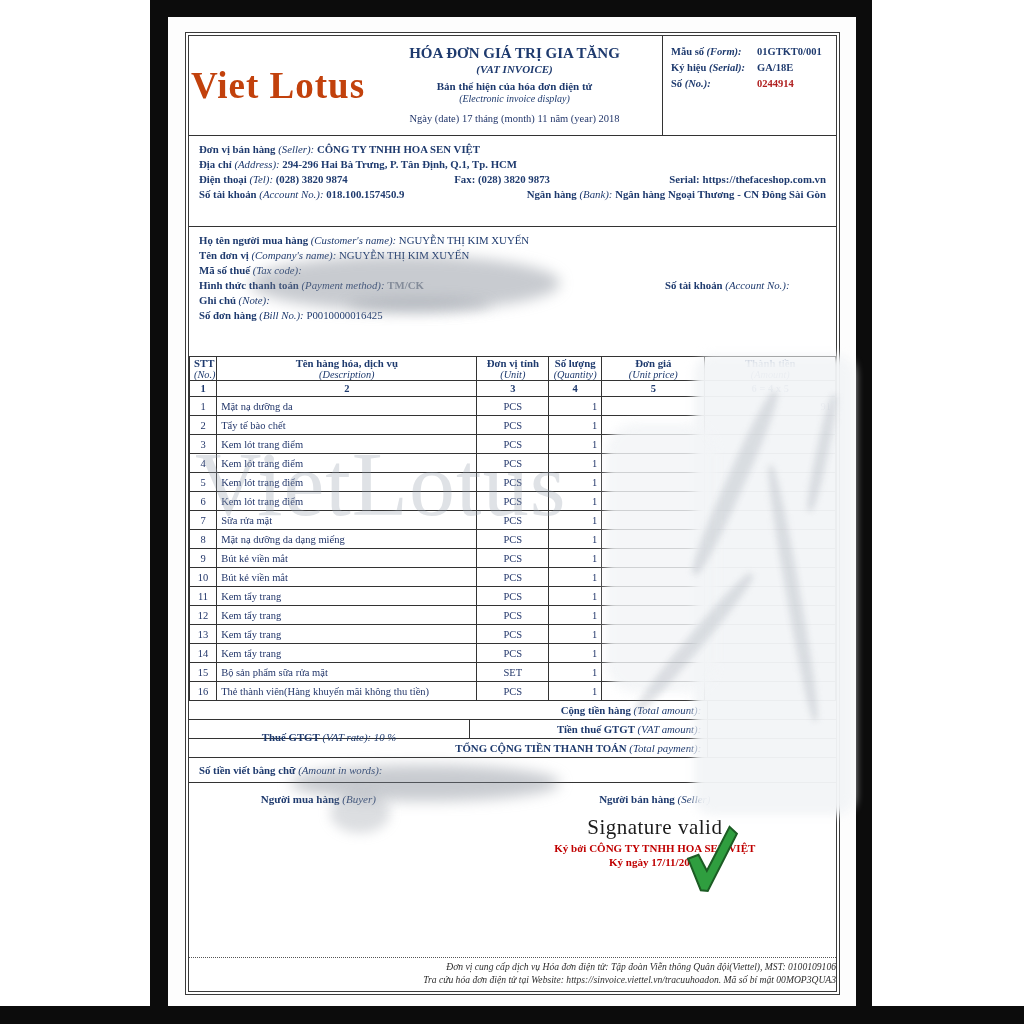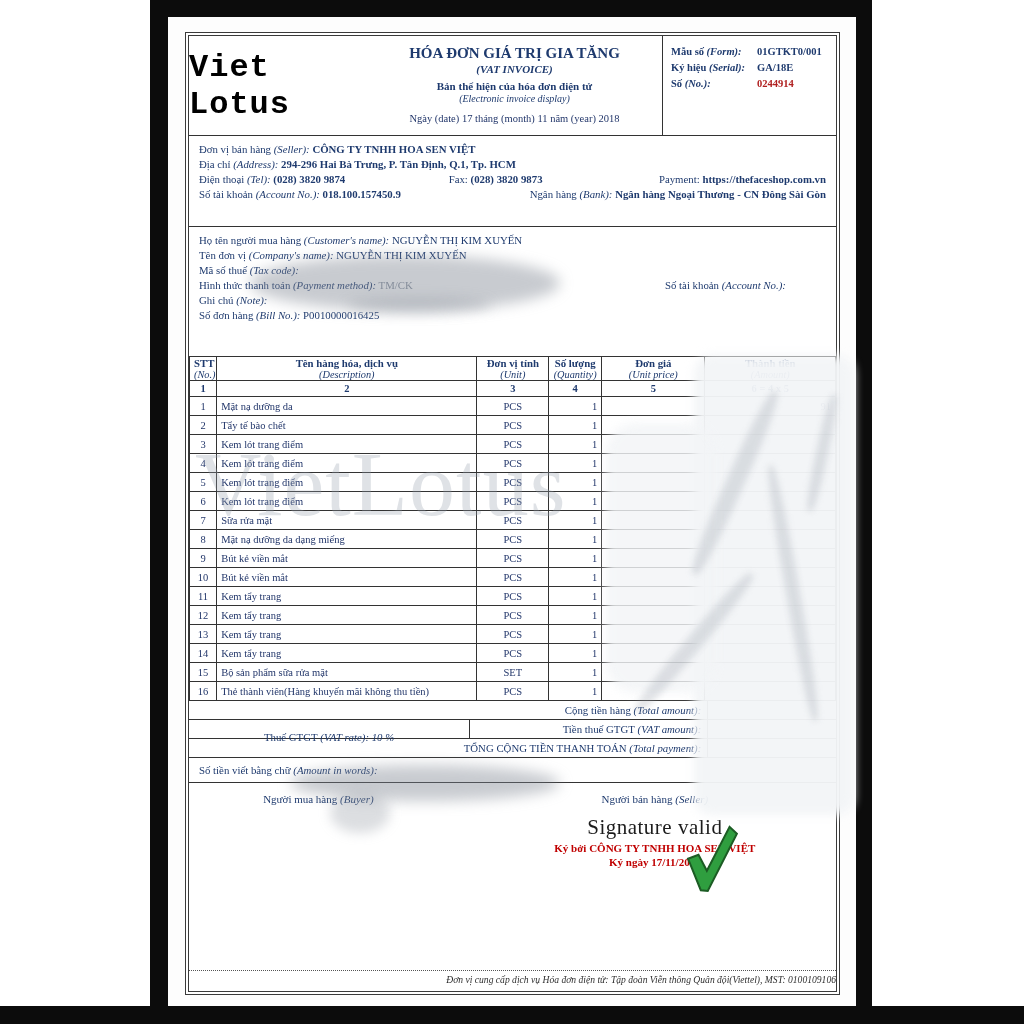--- a/index.html
+++ b/index.html
@@ -17,38 +17,38 @@
   }
   .doc-inner{
     position:absolute;left:2px;top:2px;right:2px;bottom:2px;
     border:1px solid #3a3a3a;display:flex;flex-direction:column;overflow:hidden;
     color:#1e3a6e;
   }
 
   
   .hdr{display:flex;border-bottom:1px solid #333;height:100px;box-sizing:border-box;flex:none;}
   .logo-cell{width:178px;display:flex;align-items:center;justify-content:center;}
-  .logo{font-size:32px;font-weight:bold;color:#000000;letter-spacing:1px;font-family:Liberation Mono, monospace;}
+  .logo{font-size:37px;font-weight:bold;color:#c2410c;letter-spacing:1px;}
   .hdr-center{flex:1;text-align:center;padding-top:8px;line-height:1.25;}
   .inv-title{font-size:15px;font-weight:bold;}
   .inv-sub{font-size:11px;font-weight:bold;font-style:italic;}
   .inv-d1{font-size:11px;font-weight:bold;margin-top:3px;}
   .inv-d2{font-size:10px;font-style:italic;}
   .inv-date{font-size:10.5px;margin-top:6px;color:#22366a;}
   .hdr-right{width:174px;border-left:1px solid #333;padding:10px 6px 0 8px;box-sizing:border-box;font-size:10.5px;}
   .hdr-right .row{display:flex;margin-bottom:5px;}
   .hdr-right .lab{width:86px;font-weight:bold;}
   .hdr-right .lab i{font-weight:bold;}
   .hdr-right .val{font-weight:bold;}
   .red{color:#b02020;}
 
   
   .sect{border-bottom:1px solid #333;padding:4px 10px 2px 10px;flex:none;box-sizing:border-box;}
   .line{font-size:10.8px;margin:3px 0;white-space:nowrap;}
-  .lbl{font-weight:normal;}
+  .lbl{font-weight:bold;}
   .en{font-style:italic;font-weight:normal;}
   .val{font-weight:bold;}
   .valn{font-weight:normal;}
   .flexline{display:flex;gap:16px;}
   .seller-sect{height:91px;}
   .buyer-sect{height:129px;border-bottom:none;}
   .gap180{display:inline-block;width:178px;}
 
   
   table.items{border-collapse:collapse;width:100%;table-layout:fixed;flex:none;}
@@ -144,21 +144,21 @@
           </div>
           <div class="line">
             <span class="lbl">Địa chỉ</span> <span class="en">(Address):</span>
             <span class="val">294-296 Hai Bà Trưng, P. Tân Định, Q.1, Tp. HCM</span>
           </div>
           <div class="line flexline">
             <span style="width:243px;"><span class="lbl">Điện thoại</span> <span class="en">(Tel):</span>
               <span class="val">(028) 3820 9874</span></span>
             <span style="width:202px;"><span class="lbl">Fax:</span>
               <span class="val">(028) 3820 9873</span></span>
-            <span><span class="lbl">Payment:</span>
+            <span><span class="lbl">Serial:</span>
               <span class="val">https://thefaceshop.com.vn</span></span>
           </div>
           <div class="line flexline">
             <span style="width:320px;"><span class="lbl">Số tài khoản</span> <span class="en">(Account No.):</span>
               <span class="val">018.100.157450.9</span></span>
             <span><span class="lbl">Ngân hàng</span> <span class="en">(Bank):</span>
               <span class="val">Ngân hàng Ngoại Thương - CN Đông Sài Gòn</span></span>
           </div>
         </div>
 
@@ -170,21 +170,21 @@
           <div class="line">
             <span class="lbl">Tên đơn vị</span> <span class="en">(Company's name):</span>
             <span class="valn">NGUYỄN THỊ KIM XUYẾN</span>
           </div>
           <div class="line">
             <span class="lbl">Mã số thuế</span> <span class="en">(Tax code):</span>
             <span class="valn"></span>
           </div>
           <div class="line flexline">
             <span style="width:450px;"><span class="lbl">Hình thức thanh toán</span> <span class="en">(Payment method):</span>
-              <span class="valn" style="color:#8a93a2;">TM/CK</span></span>
+              <span class="valn" style="color:#8a93a2;font-weight:bold;">TM/CK</span></span>
             <span><span class="lbl">Số tài khoản</span> <span class="en">(Account No.):</span>
               <span class="valn"></span></span>
           </div>
           <div class="line">
             <span class="lbl">Ghi chú</span> <span class="en">(Note):</span>
             <span class="valn"></span>
           </div>
           <div class="line">
             <span class="lbl">Số đơn hàng</span> <span class="en">(Bill No.):</span>
             <span class="valn">P0010000016425</span>
@@ -409,20 +409,21 @@
           </div>
           <div class="check">
             <svg width="52" height="70" viewBox="0 0 52 70">
               <path d="M4 38 L14 33 L24 48 L42 2 L50 8 L27 68 L20 68 Z" fill="#2f9e3f" stroke="#1c5c24" stroke-width="2"></path>
             </svg>
           </div>
         </div>
 
         <div class="foot">
           <div>Đơn vị cung cấp dịch vụ Hóa đơn điện tử: Tập đoàn Viễn thông Quân đội(Viettel), MST: 0100109106</div>
+          <div>Tra cứu hóa đơn điện tử tại Website: https://sinvoice.viettel.vn/tracuuhoadon. Mã số bí mật 00MOP3QUA3</div>
         </div>
 
       </div>
 
       <div class="wm">VietLotus</div>
       <div class="smudge sm-gray" style="left:64px;top:222px;width:310px;height:56px;"></div>
       <div class="smudge sm-gray2" style="left:160px;top:264px;width:145px;height:16px;"></div>
       <div class="smudge sm-gray" style="left:104px;top:732px;width:270px;height:36px;"></div>
       <div class="smudge sm-gray2" style="left:144px;top:760px;width:60px;height:40px;"></div>
       <div class="smudge sm-white" style="left:508px;top:322px;width:160px;height:460px;border-radius:18px;"></div>

